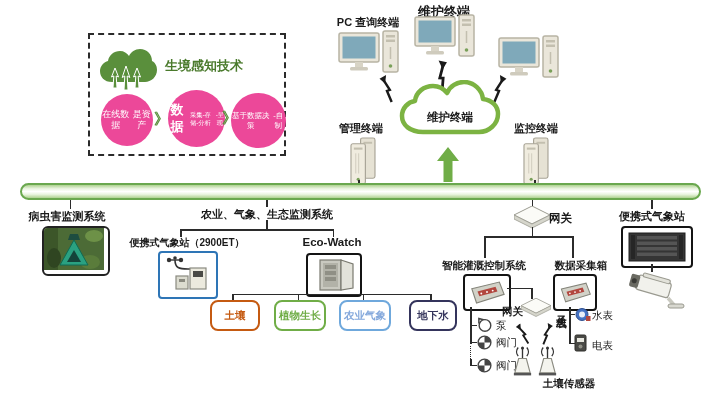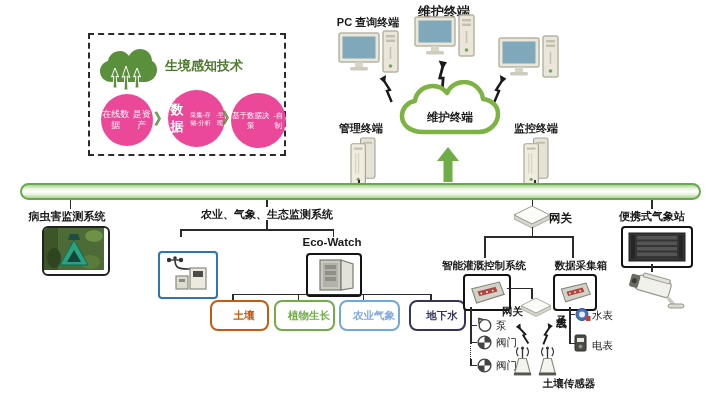--- a/index.html
+++ b/index.html
@@ -17,21 +17,21 @@
           align-items:center;justify-content:center;text-align:center;line-height:1.25;}
   .chev{position:absolute;color:#5a8f3c;font-weight:bold;font-size:15px;}
   
   .bus{position:absolute;left:20px;top:183px;width:677px;height:13px;border:2.5px solid #6aa84f;border-radius:9px;
        background:linear-gradient(180deg,#aed190 0%,#e9f4df 28%,#ffffff 50%,#e9f4df 72%,#aed190 100%);z-index:2;}
   .blackbox{position:absolute;border:2.5px solid #141414;border-radius:4px;background:#fff;
             display:flex;align-items:center;justify-content:center;}
   .bluebox{position:absolute;border:2px solid #2e75b6;border-radius:4px;background:#fff;
            display:flex;align-items:center;justify-content:center;}
   .sensorbox{position:absolute;top:300px;height:27px;border-radius:8px;background:#fff;border:2px solid;
-             display:flex;align-items:center;justify-content:center;font-weight:bold;font-size:10.5px;padding-left:9px;}
+             display:flex;align-items:center;justify-content:center;font-weight:bold;font-size:10.5px;}
   .sb-soil{border-color:#c55a11;color:#c55a11;}
   .sb-plant{border-color:#70ad47;color:#70ad47;}
   .sb-weather{border-color:#6fa8dc;color:#85a9dc;}
   .sb-ground{border-color:#34345c;color:#34345c;}
   .cloudtxt{position:absolute;width:110px;text-align:center;}
   .vertical{writing-mode:vertical-rl;text-orientation:upright;letter-spacing:1px;}
 </style>
 </head>
 <body>
 
@@ -186,20 +186,21 @@
       <polygon points="30,22 37,34 23,34" fill="#14443a"></polygon>
     </svg>
   </div>
 
   <div class="lbl" style="left:190px;top:207px;width:154px;font-size:11px">农业、气象、生态监测系统</div>
   <div class="ln vln" style="left:266px;top:220px;height:9px"></div>
   <div class="ln hln" style="left:180px;top:229px;width:154px"></div>
   <div class="ln vln" style="left:180px;top:229px;height:8px"></div>
   <div class="ln vln" style="left:332.5px;top:229px;height:8px"></div>
 
+  <div class="lbl" style="left:126px;top:236px;width:122px;font-size:10px">便携式气象站（2900ET）</div>
   <div class="bluebox" style="left:158px;top:251px;width:56px;height:44px">
     <svg width="48" height="38" viewBox="0 0 48 38">
       <line x1="5" y1="4" x2="17" y2="4" stroke="#333" stroke-width="1.4"></line>
       <circle cx="5" cy="4" r="2.2" fill="#333"></circle>
         <circle cx="17" cy="4" r="2.2" fill="#333"></circle>
       <circle cx="11" cy="2" r="1.8" fill="#333"></circle>
       <path d="M11 4 C11 12 15 13 24 13 L30 13" fill="none" stroke="#333" stroke-width="1.6"></path>
       <rect x="26" y="12" width="16" height="21" fill="#eceade" stroke="#8a8a80" stroke-width="1.2"></rect>
       <rect x="29" y="15" width="10" height="6" fill="#4a4a46"></rect>
       <rect x="12" y="20" width="12" height="13" fill="#dcdcd0" stroke="#8a8a80" stroke-width="1.2"></rect>

